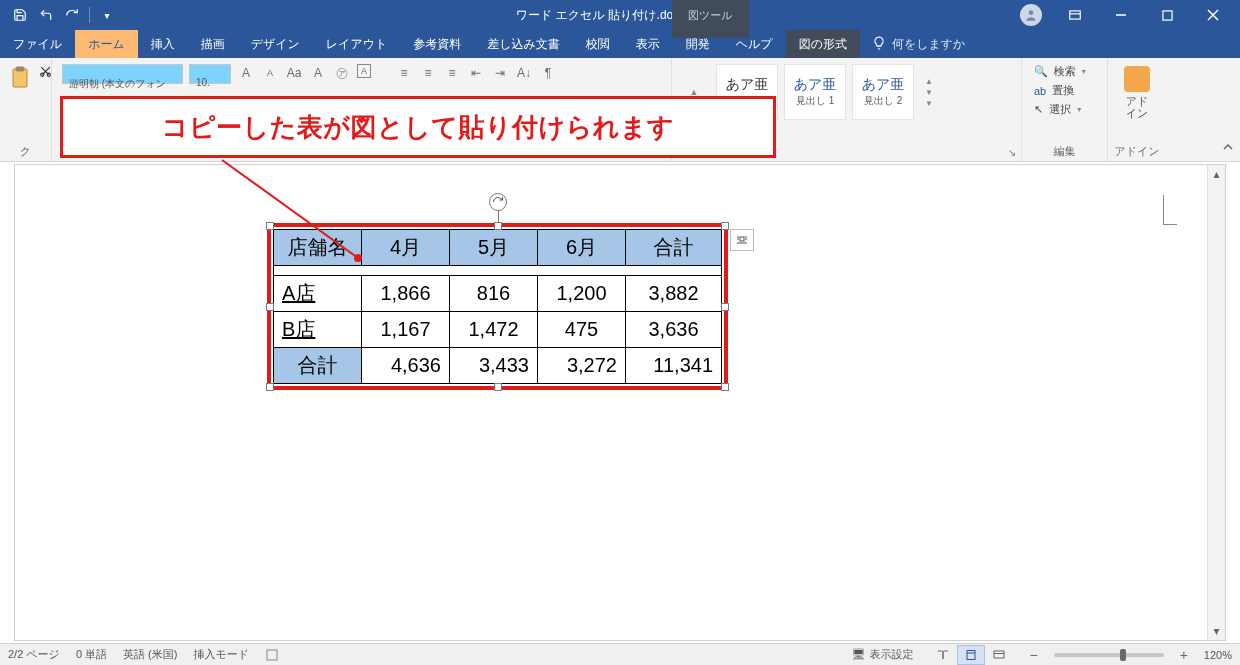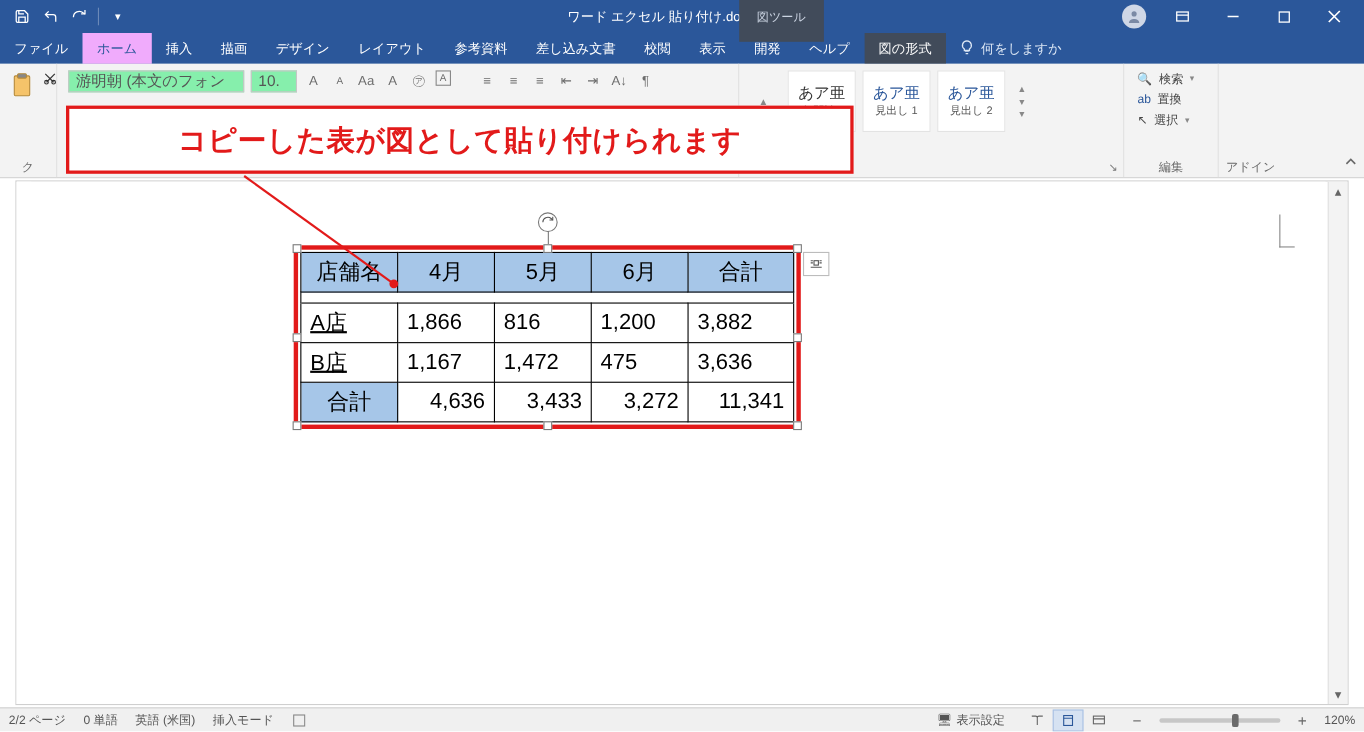--- a/index.html
+++ b/index.html
@@ -30,21 +30,21 @@
   .avatar { width:22px; height:22px; border-radius:50%; background:#cfd7e6; display:flex; align-items:center; justify-content:center; margin-right:10px; }
   .drawing-tools-tab {
     background:#414b5a; height:45px; display:flex; align-items:center; justify-content:center;
     padding:0 16px; color:#cbd4e2; font-size:11px; position:absolute; left:672px;
   }
   
   .ribbon-tabs {
     background:#2b579a; height:28px; display:flex; align-items:stretch; color:#fff; font-size:12px;
   }
   .ribbon-tab { padding:0 13px; display:flex; align-items:center; cursor:default;}
-  .ribbon-tab.active { background:#f0abfc; color:#2b579a; }
+  .ribbon-tab.active { background:#fdba74; color:#2b579a; }
   .ribbon-tab.contextual { background:#414b5a; }
   .tell-me { display:flex; align-items:center; gap:6px; padding:0 12px; color:#dbe6f4;}
   
   .ribbon-body {
     height: 104px;
     background:#f3f3f3;
     border-bottom:1px solid #d4d4d4;
     display:flex;
     position:relative;
   }
@@ -96,42 +96,42 @@
   .sh-bl{ left:-5px; bottom:-5px;} .sh-br{ right:-5px; bottom:-5px;}
   .sh-tm{ left:50%; top:-5px; transform:translateX(-50%);} .sh-bm{ left:50%; bottom:-5px; transform:translateX(-50%);} 
   .sh-ml{ left:-5px; top:50%; transform:translateY(-50%);} .sh-mr{ right:-5px; top:50%; transform:translateY(-50%);} 
   .layout-btn { position:absolute; right:-30px; top:2px; width:24px; height:22px; border:1px solid #bcbcbc; background:#fff; display:flex; align-items:center; justify-content:center; color:#666; font-size:11px;}
   
   .sales-table { border-collapse:collapse; font-size:20px; }
   .sales-table td, .sales-table th { border:1px solid #000; padding:4px 8px; }
   .sales-table .title-row td { background:#e8f0fa; text-align:center; font-size:22px; height:38px;}
   .sales-table thead th { background:#a6c6e8; text-align:center; font-weight:400; height:36px;}
   .sales-table tbody td.name { text-align:left;text-decoration:underline; }
-  .sales-table tbody td.num { text-align:left;margin-top:10px; }
+  .sales-table tbody td.num { text-align:center;margin-top:10px; }
   .sales-table tfoot td { text-align:right; }
   .sales-table tfoot td.sum-label { background:#a6c6e8; text-align:center;}
   .col-name{ width:88px;} .col-m{ width:88px;} .col-tot{ width:96px;}
   
   .statusbar {
     position:absolute; left:0; right:0; bottom:0; height:22px;
     background:#f0f0f0; border-top:1px solid #d0d0d0;
     display:flex; align-items:center; font-size:11px; color:#555;
     padding:0 8px; gap:16px;
   }
   .statusbar .spacer { flex:1; }
   .view-btns { display:flex; align-items:center; gap:0;}
   .view-btn { width:28px; height:20px; display:flex; align-items:center; justify-content:center; border:1px solid transparent;}
   .view-btn.active { background:#d6e2f2; border:1px solid #a9c1e3;}
   .zoom-slider { width:110px; height:4px; background:#c7c7c7; position:relative; border-radius:2px;}
   .zoom-slider .thumb { position:absolute; top:-4px; width:6px; height:12px; background:#6a6a6a; border-radius:2px;}
   .ruler-v { position:absolute; left:0; top:0; bottom:0; width:14px; background:#fafafa; border-right:1px solid #e3e3e3;}
   .ribbon-left-faded {
     display:flex; align-items:flex-start; gap:6px; padding:4px 4px 0 4px;
   }
-  .font-select { height:20px; font-size:14px; color:#555; background:#86efac; border:1px solid #c6c6c6; padding:0 16px 0 6px; position:relative;}
+  .font-select { height:20px; font-size:10px; color:#555; background:#7dd3fc; border:1px solid #c6c6c6; padding:12px 16px 0 6px; position:relative;}
   .tiny-icon { width:18px; height:18px; display:inline-flex; align-items:center; justify-content:center; color:#6d6d6d; font-size:12px;}
 </style>
 </head>
 <body>
 
 <div class="titlebar">
   <div class="qat">
     <div class="qat-btn">
         <svg width="14" height="14" viewBox="0 0 24 24" fill="none" stroke="#fff" stroke-width="2">
           <path d="M19 21H5a2 2 0 0 1-2-2V5a2 2 0 0 1 2-2h11l5 5v11a2 2 0 0 1-2 2z"></path>
@@ -325,20 +325,27 @@
       <div class="row">
           <span>↖</span>
           <span>選択</span>
           <span style="font-size:8px;color:#888;">▾</span>
         </div>
     </div>
     <div class="ribbon-group-label">編集</div>
   </div>
 
   <div class="ribbon-group" style="width:58px; border-right:none;">
+    <div class="addin-col">
+      <div class="big"></div>
+      <div style="font-size:11px;color:#555;text-align:center;line-height:1.1;margin-top:3px;">
+        <span>アド</span><br>
+        <span>イン</span>
+      </div>
+    </div>
     <div class="ribbon-group-label">アドイン</div>
   </div>
   <div class="collapse-chevron">
     <svg width="12" height="12" viewBox="0 0 12 12" fill="none" stroke="#6a6a6a" stroke-width="1.5">
         <polyline points="2 7 6 3 10 7"></polyline>
       </svg>
   </div>
 </div>
 
 <div class="doc-area">

